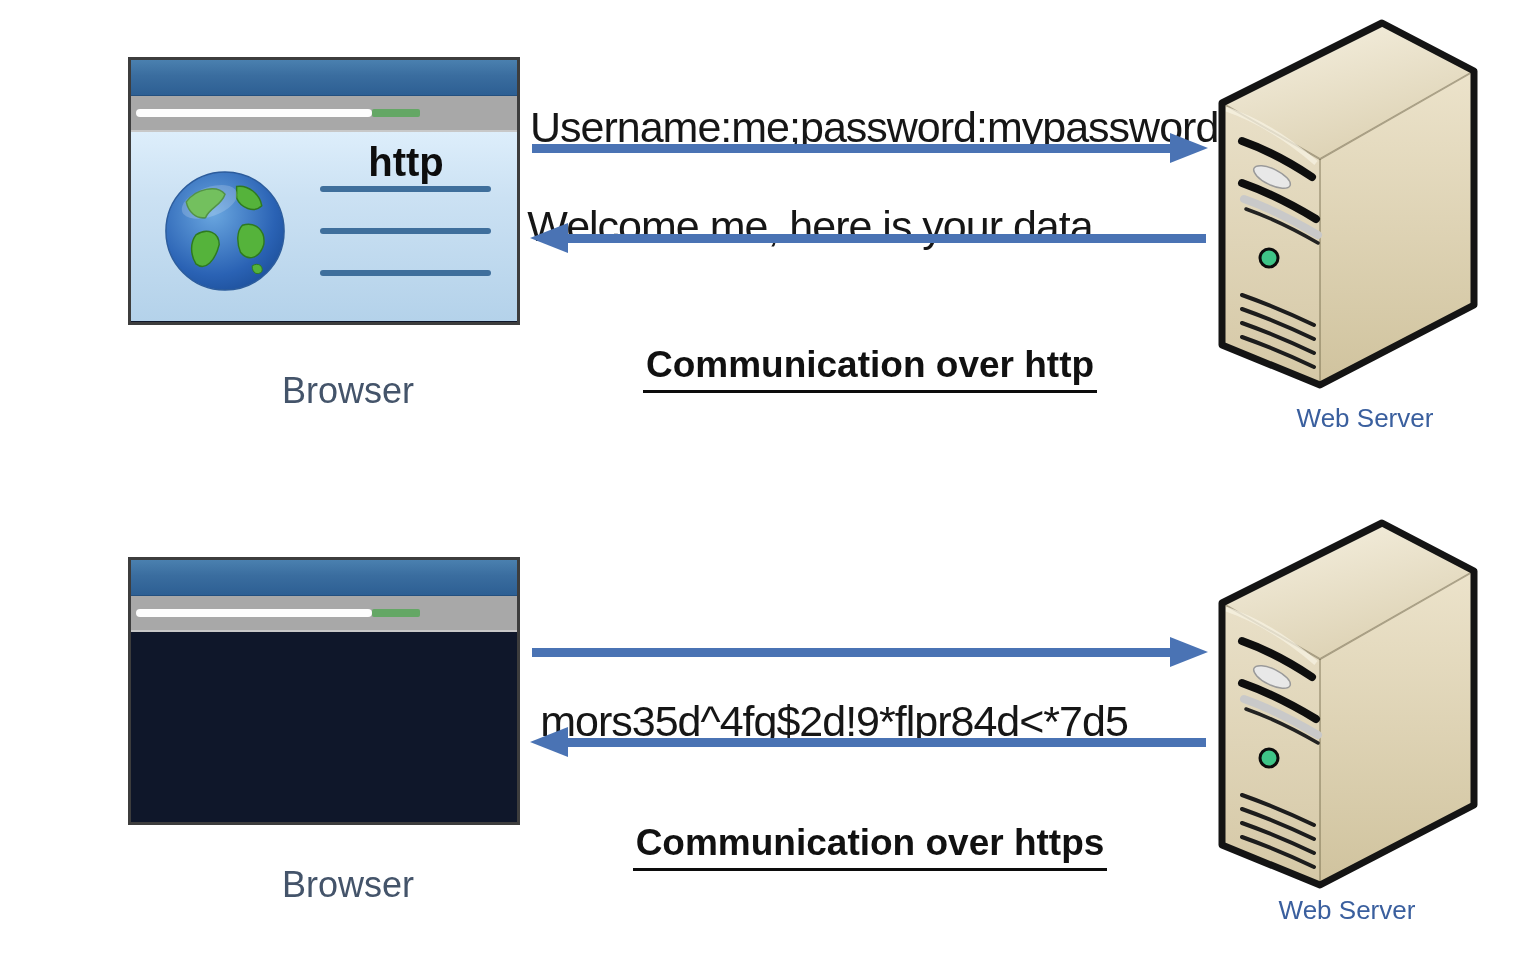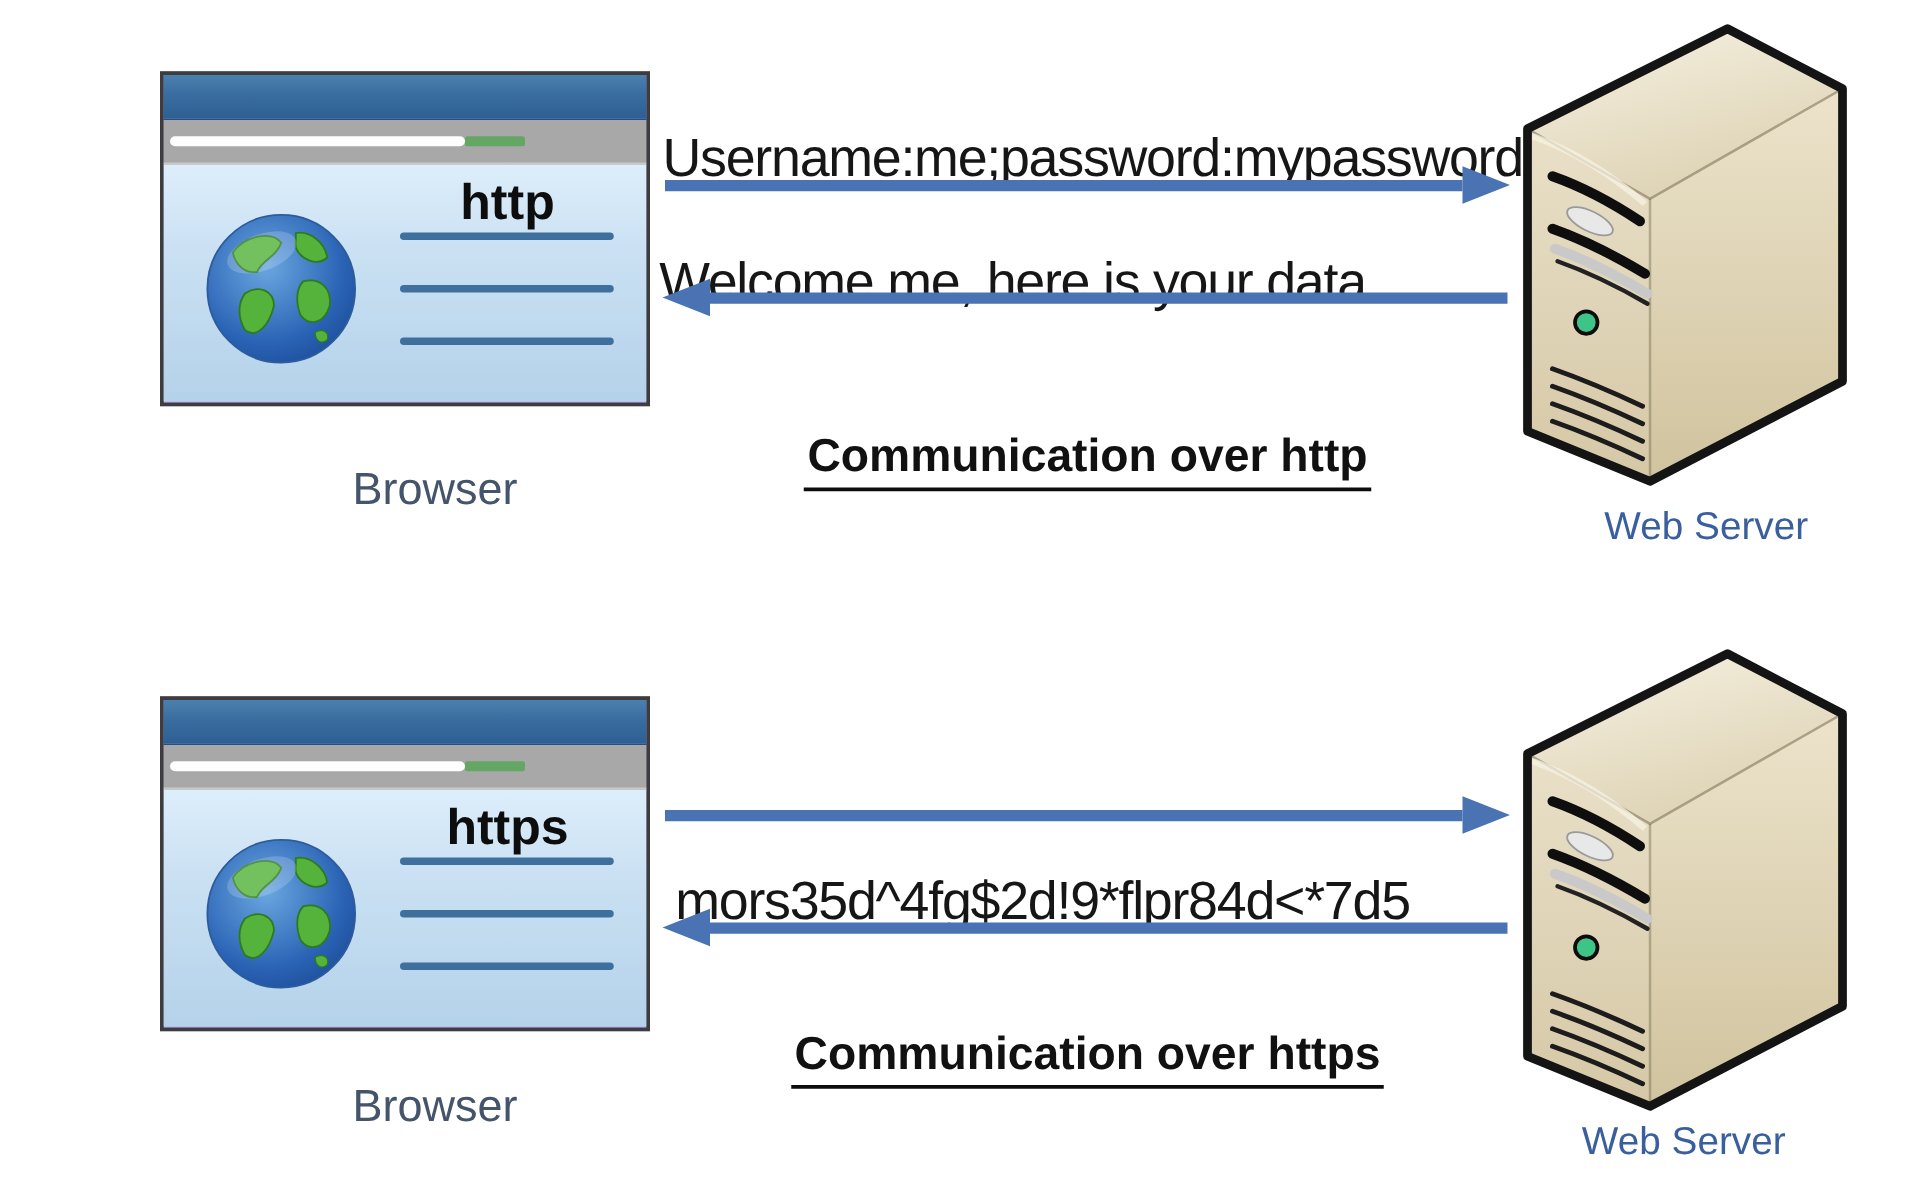--- a/index.html
+++ b/index.html
@@ -1,33 +1,33 @@
 <!DOCTYPE html>
 <html><head>
 <meta charset="utf-8">
 <style>
   html,body{margin:0;padding:0;background:#ffffff;}
   .canvas{
     position:relative;width:1538px;height:962px;background:#ffffff;overflow:hidden;
     font-family:"Liberation Sans",sans-serif;
   }
   
-  .bw{position:absolute;width:392px;height:268px;border:3px solid #3d3d3d;box-sizing:border-box;background:#c4b5fd;}
+  .bw{position:absolute;width:392px;height:268px;border:3px solid #3d3d3d;box-sizing:border-box;background:#0f172a;}
   .bw-title{height:35px;background:linear-gradient(180deg,#4a80af 0%,#3a6d9f 45%,#2d5f93 100%);border-bottom:1px solid #24507f;}
   .bw-addr{position:relative;height:34px;background:#a8a8a8;border-bottom:2px solid #c8c8c8;}
   .bw-progress{position:absolute;left:5px;top:13px;width:236px;height:8px;background:#fdfdfd;border-radius:4px;}
   .bw-progress-green{position:absolute;left:241px;top:13px;width:48px;height:8px;background:#64a765;border-radius:2px;}
   .bw-content{position:relative;height:189px;background:linear-gradient(180deg,#ddeefb 0%,#cbe1f3 35%,#b4d2ea 100%);}
   .globe{position:absolute;left:32px;top:37px;width:124px;height:124px;}
   .proto{position:absolute;left:180px;top:8px;width:190px;text-align:center;font-size:40px;font-weight:700;color:#0d0d0d;line-height:1.1;}
   .tline{position:absolute;left:189px;width:171px;height:6px;background:#3f6f9c;border-radius:3px;}
   .tline.l1{top:54px;}.tline.l2{top:96px;}.tline.l3{top:138px;}
   
   .b-label{position:absolute;width:440px;text-align:center;font-size:36px;color:#44546a;}
-  .s-label{position:absolute;width:250px;text-align:center;font-size:31px;color:#3a5f9e;}
+  .s-label{position:absolute;width:250px;text-align:center;font-size:26px;color:#3a5f9e;}
   .msg{position:absolute;font-size:43px;letter-spacing:-1px;color:#161616;text-align:center;white-space:nowrap;}
   .caption{position:absolute;width:640px;text-align:center;font-size:37px;font-weight:700;color:#111;}
   .caption span{display:inline-block;border-bottom:3px solid #0c0c0c;padding:0 3px 4px 3px;text-align:center;}
   
   .shaft{position:absolute;height:9px;background:#4a73b4;}
   .head-r{position:absolute;width:0;height:0;border-top:15px solid transparent;border-bottom:15px solid transparent;border-left:38px solid #4a73b4;}
   .head-l{position:absolute;width:0;height:0;border-top:15px solid transparent;border-bottom:15px solid transparent;border-right:38px solid #4a73b4;}
   .server{position:absolute;width:272px;height:376px;}
 </style>
 </head>
@@ -121,29 +121,20 @@
       <use href="#serverIcon"></use>
     </svg>
   <div class="s-label" style="left:1240px;top:403px;">Web Server</div>
 
   <div class="bw" style="left:128px;top:557px;">
     <div class="bw-title"></div>
     <div class="bw-addr">
       <div class="bw-progress"></div>
       <div class="bw-progress-green"></div>
     </div>
-    <div class="bw-content">
-      <svg class="globe" viewBox="0 0 128 128">
-          <use href="#globeIcon"></use>
-        </svg>
-      <div class="proto">https</div>
-      <div class="tline l1"></div>
-      <div class="tline l2"></div>
-      <div class="tline l3"></div>
-    </div>
   </div>
   <div class="b-label" style="left:128px;top:864px;">Browser</div>
 
   <div class="shaft" style="left:532px;top:648px;width:638px;"></div>
   <div class="head-r" style="left:1170px;top:637px;"></div>
 
   <div class="msg" style="left:524px;top:697px;width:620px;">mors35d^4fg$2d!9*flpr84d&lt;*7d5</div>
   <div class="head-l" style="left:530px;top:727px;"></div>
   <div class="shaft" style="left:566px;top:738px;width:640px;"></div>
 

